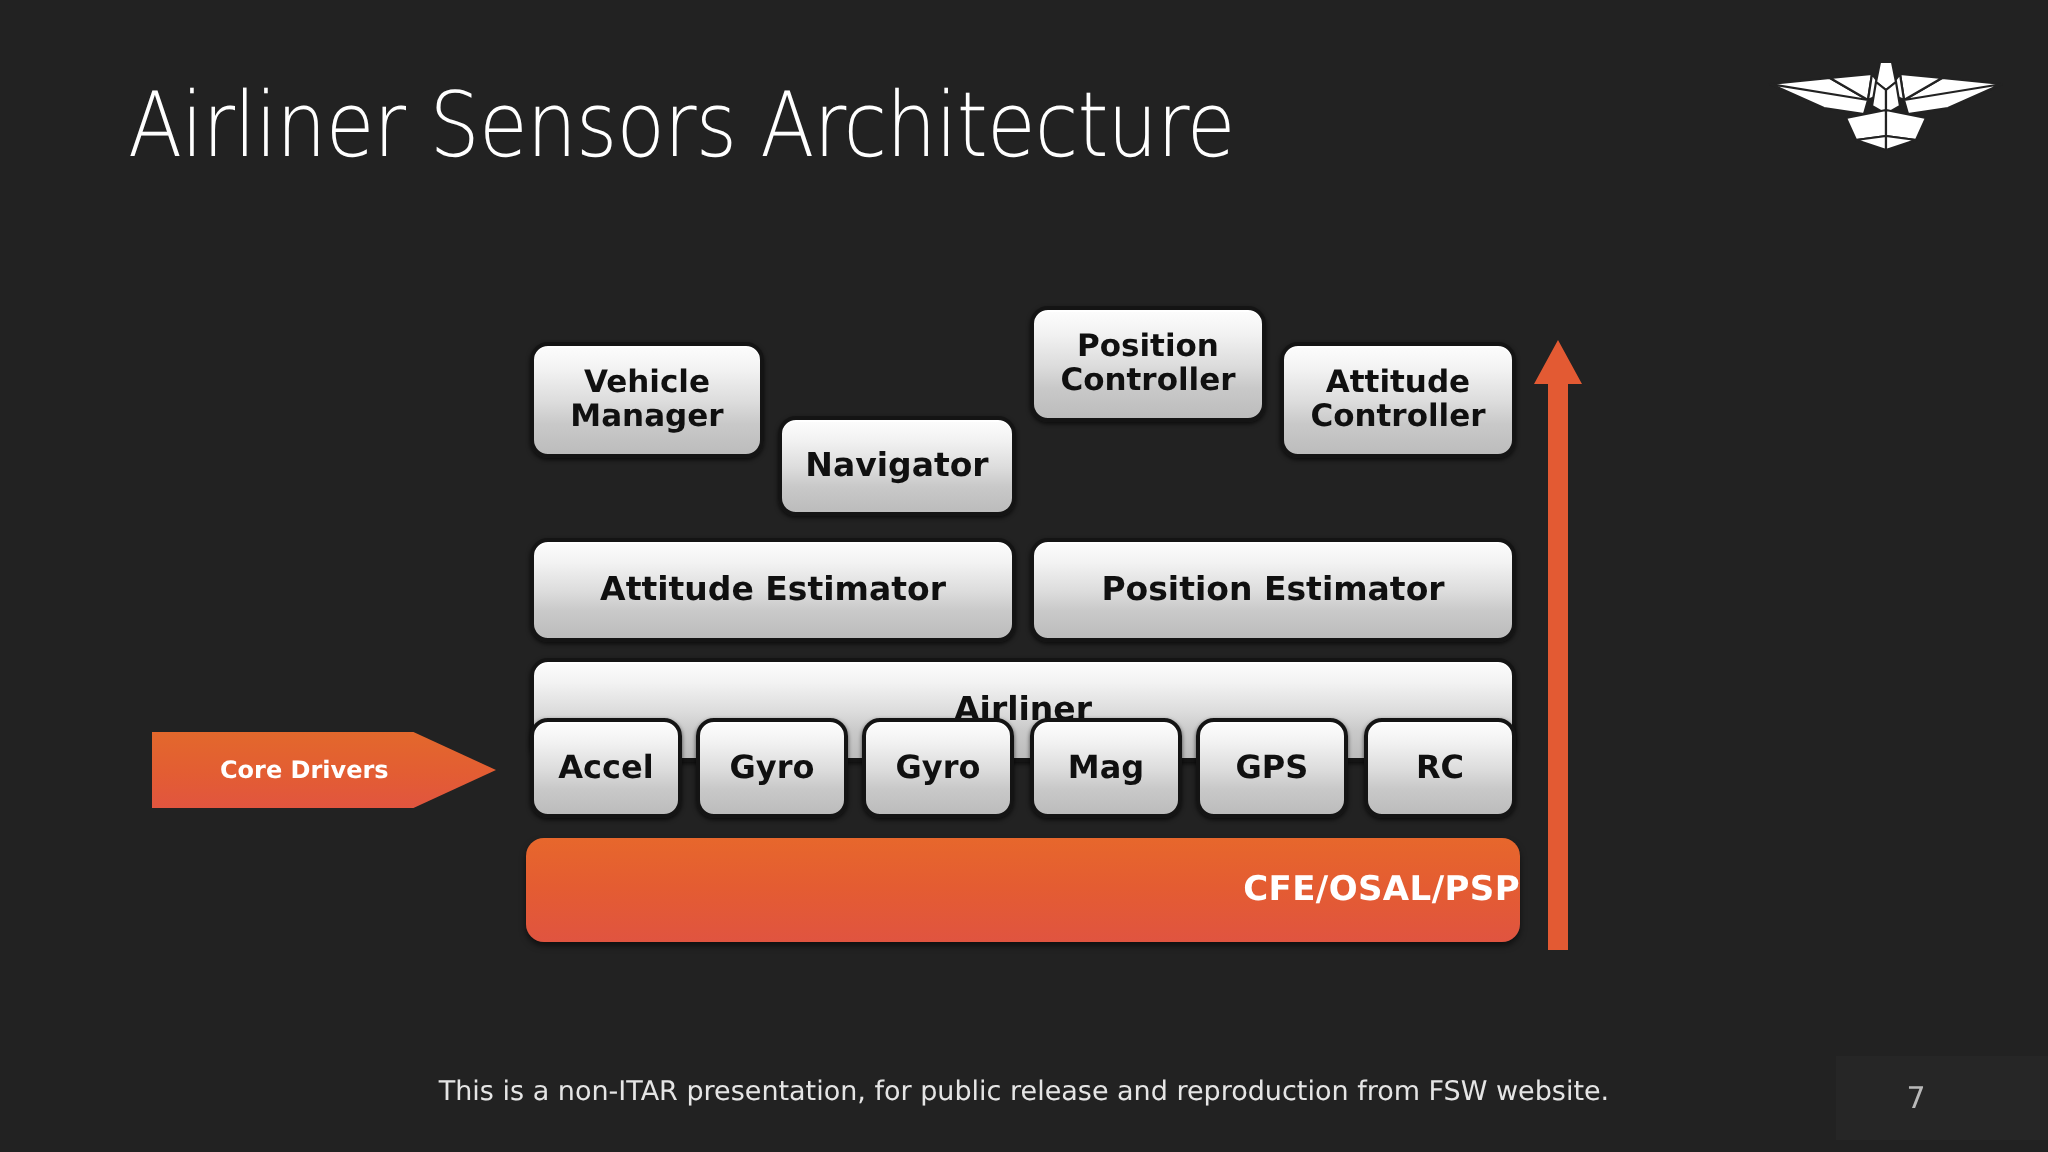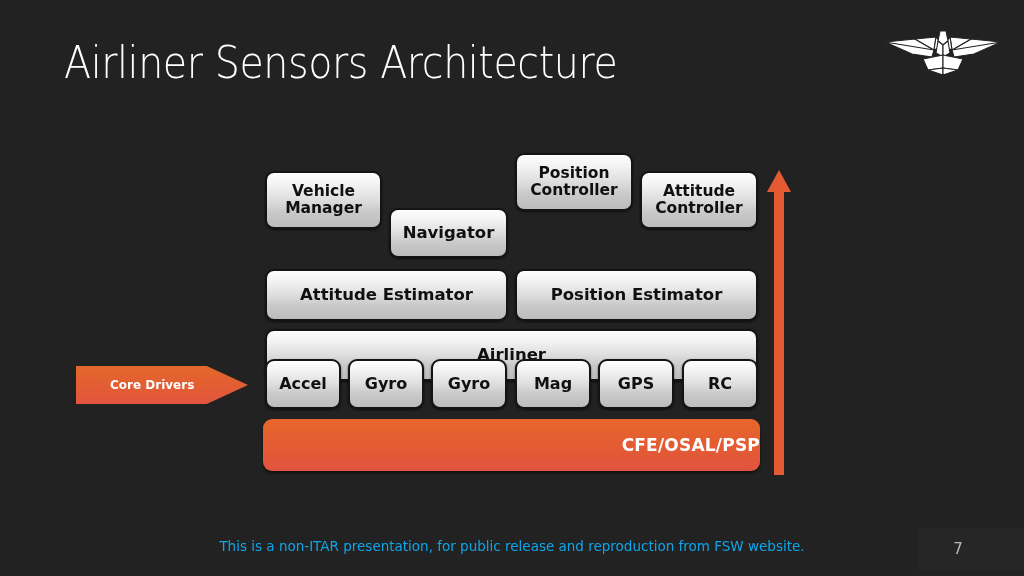--- a/index.html
+++ b/index.html
@@ -117,21 +117,21 @@
 
   
   .footer-note {
     position: absolute;
     left: 0;
     top: 538px;
     width: 1024px;
     text-align: center;
     font-family: "DejaVu Sans", sans-serif;
     font-size: 13.5px;
-    color: #0ea5e9;
+    color: #e5e5e5;
   }
   .page-plate {
     position: absolute;
     left: 918px;
     top: 528px;
     width: 106px;
     height: 42px;
     background: #262626;
   }
   .page-num {

